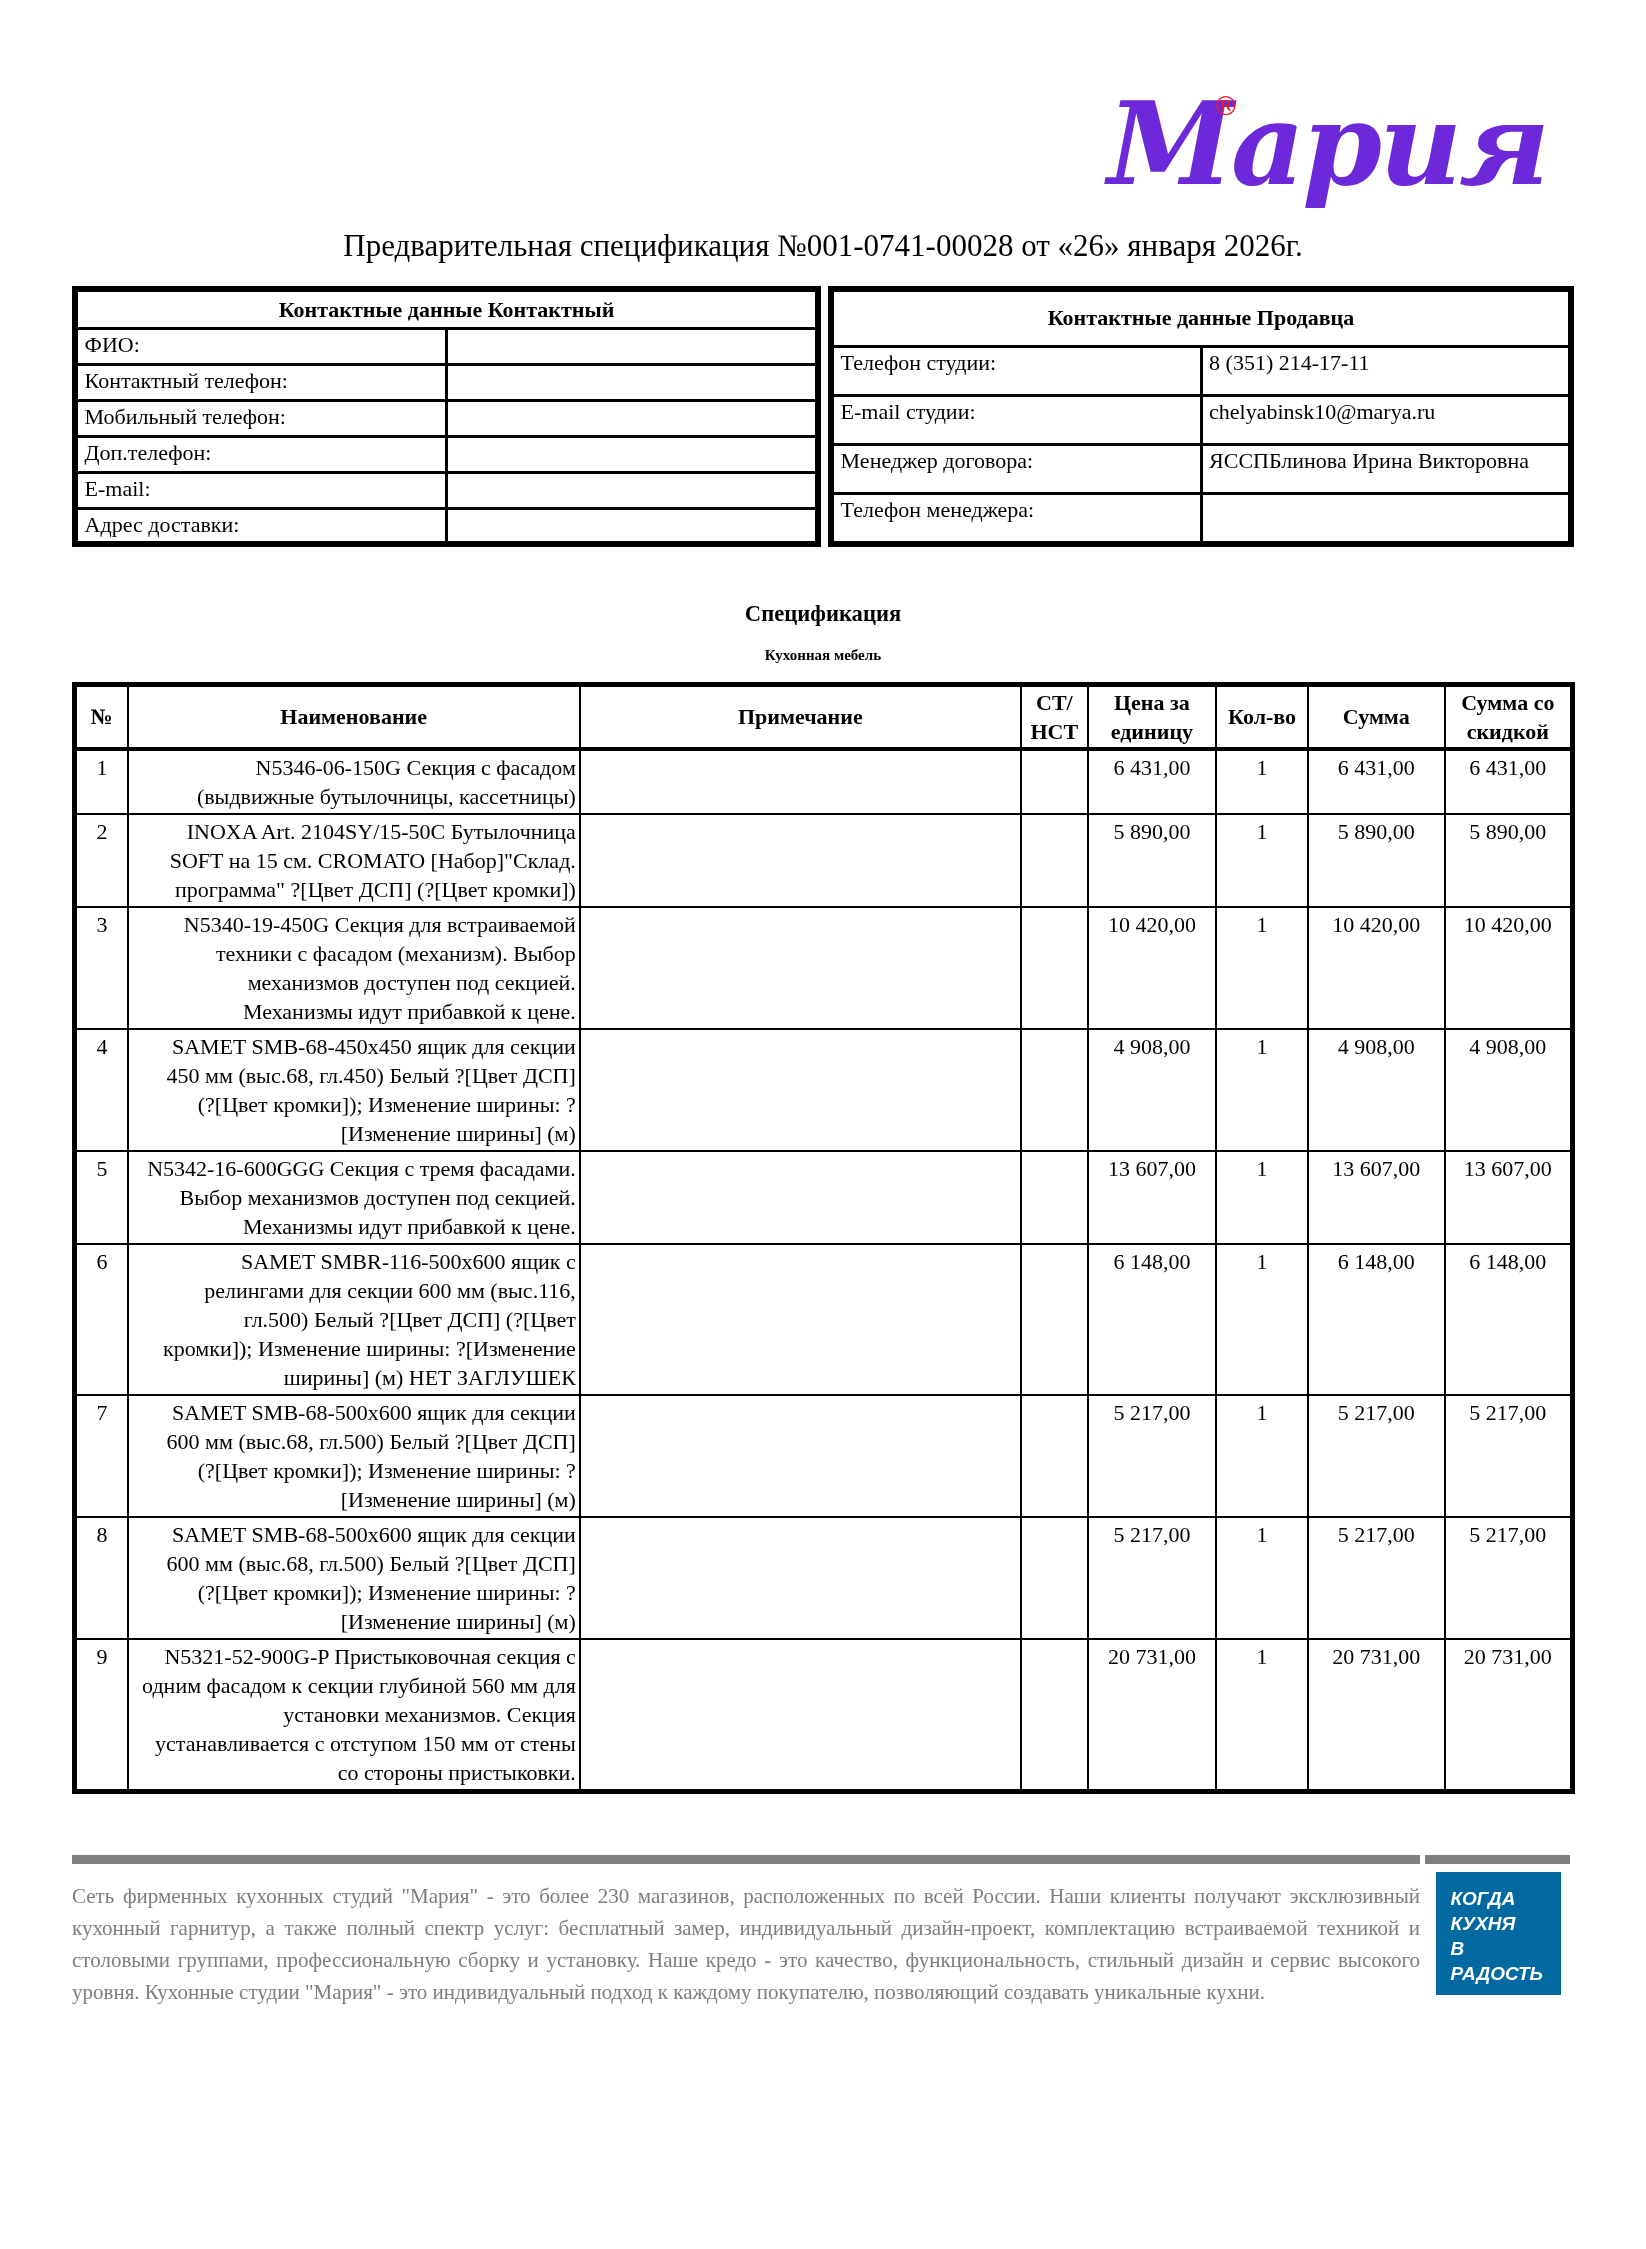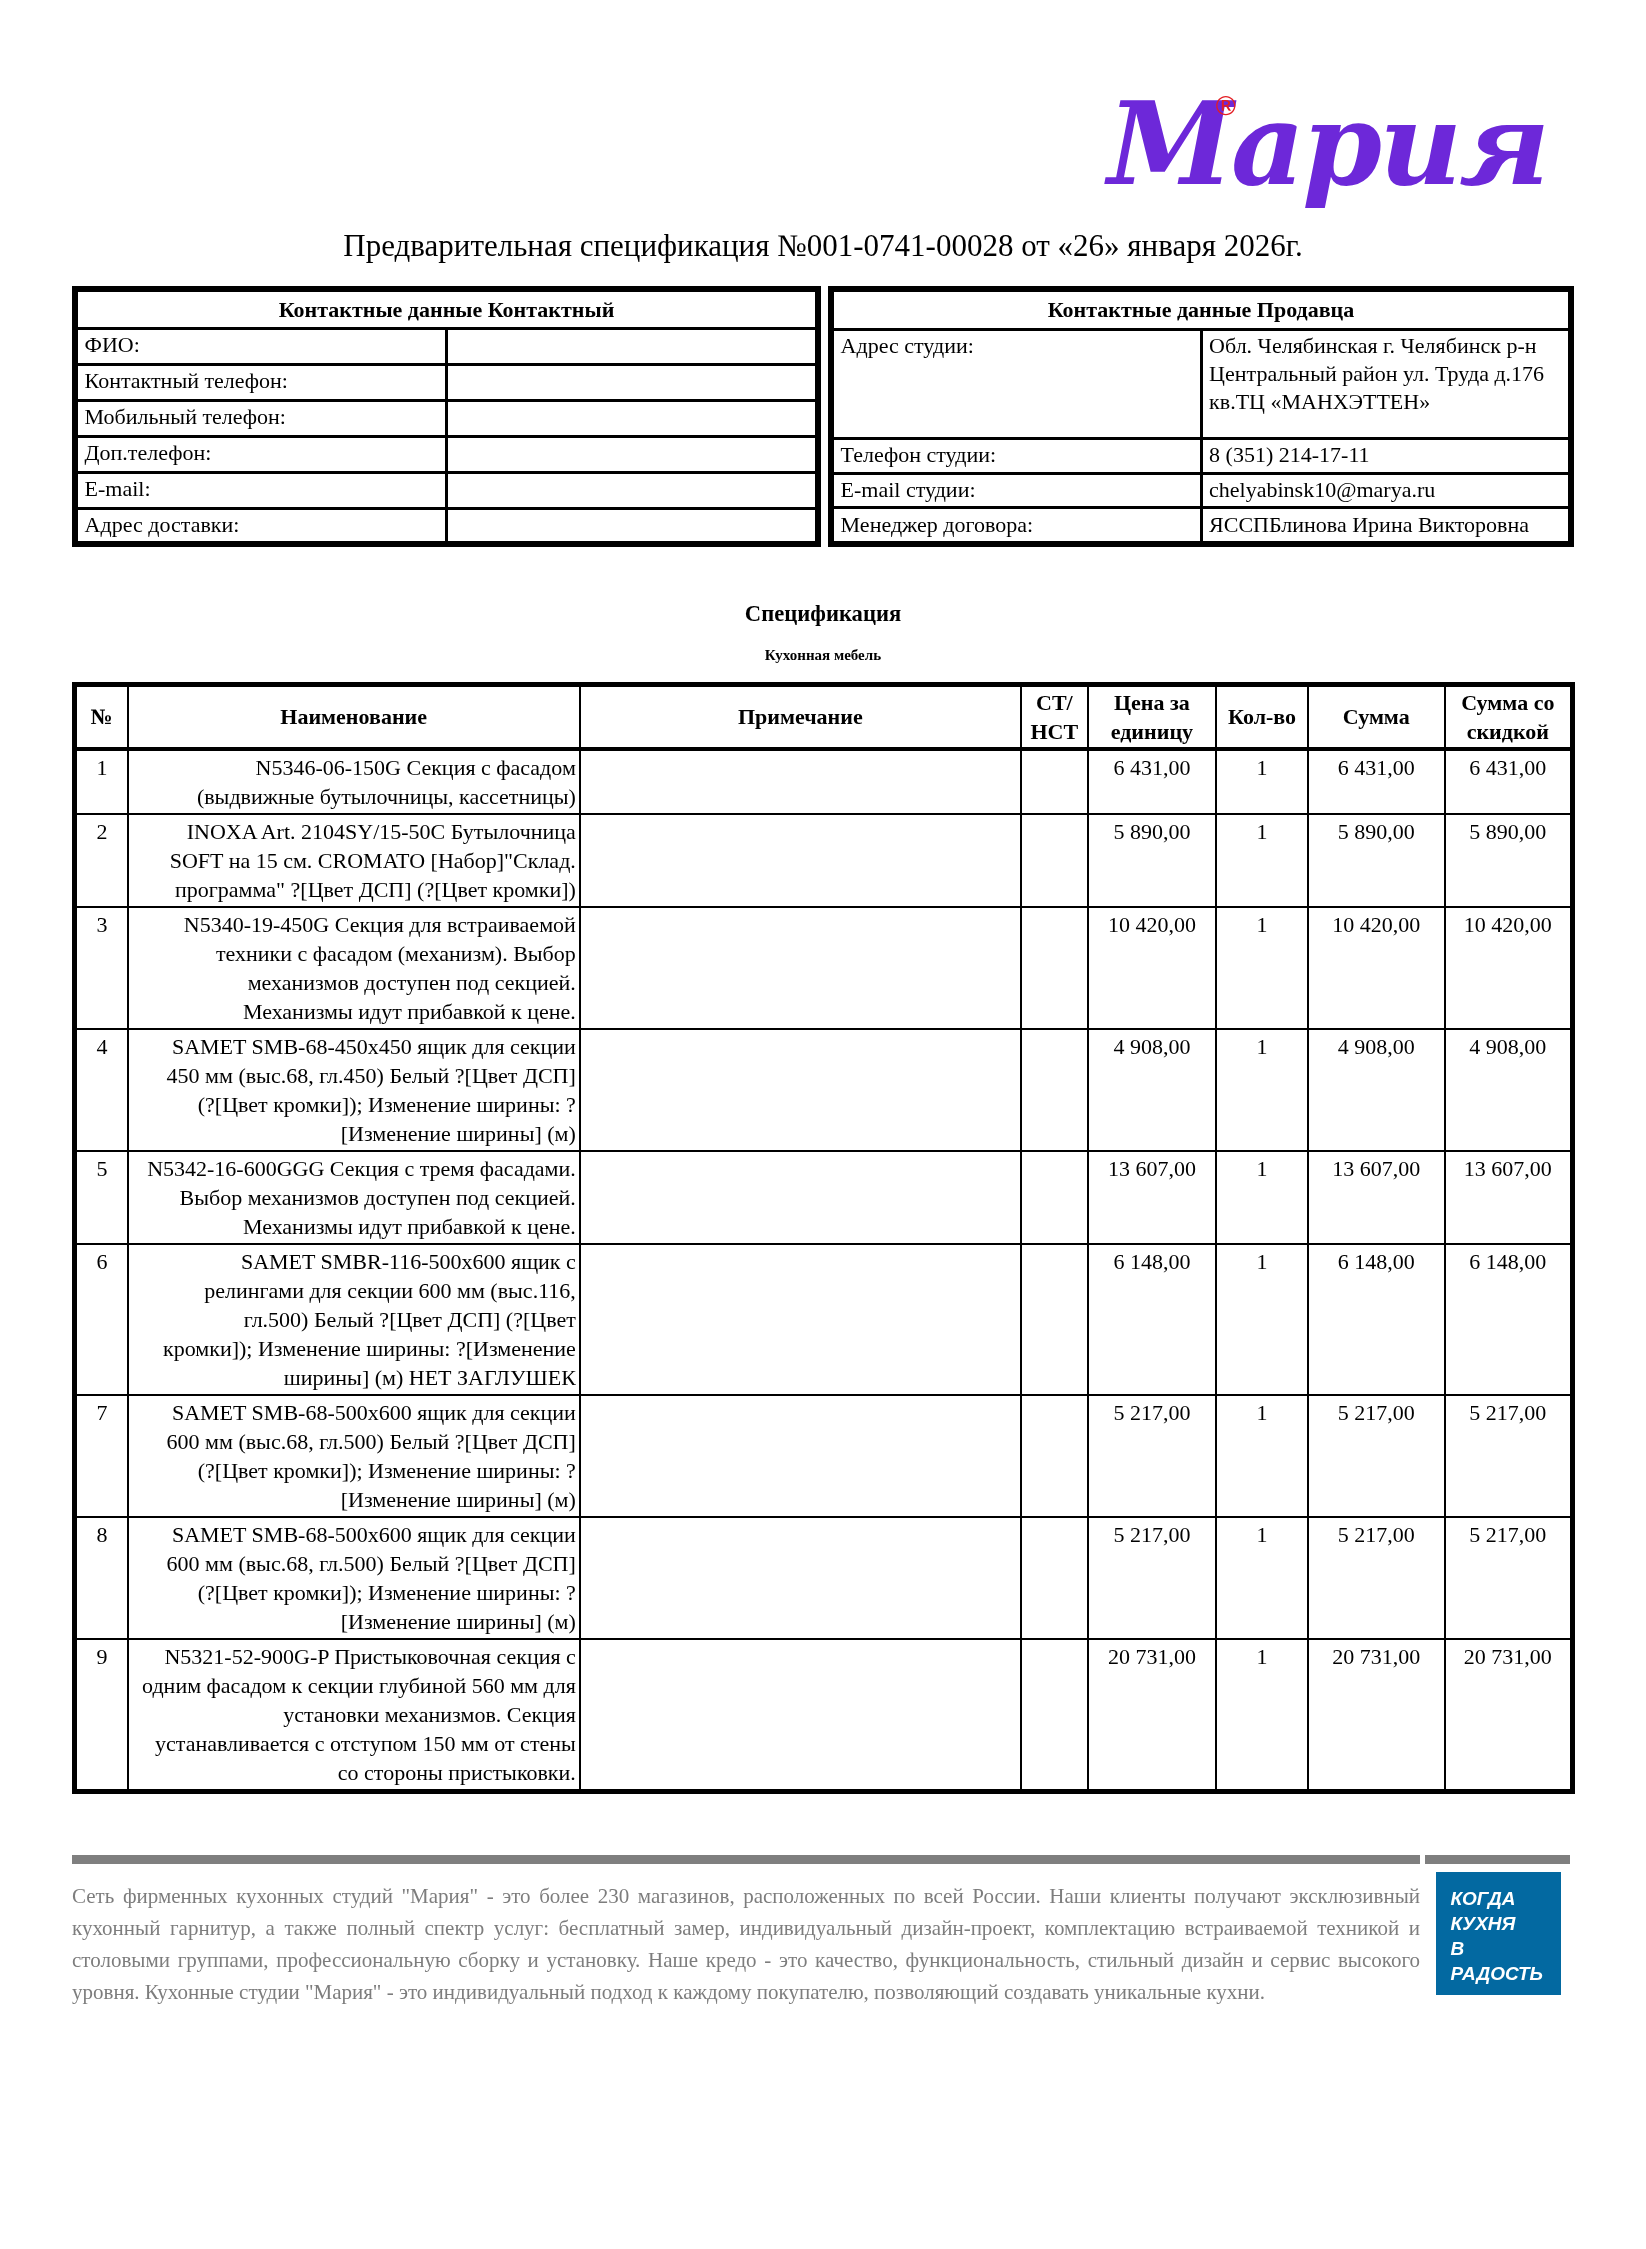--- a/index.html
+++ b/index.html
@@ -146,35 +146,35 @@
         <td class="val"></td>
       </tr>
     </tbody>
       </table>
 
     <table class="contact seller">
       <tbody>
           <tr>
         <th colspan="2">Контактные данные Продавца</th>
       </tr>
-      <tr class="tall">
-        <td class="lbl">Адрес студии:</td>
-        <td class="val">Обл. Челябинская г. Челябинск р-н Центральный район ул. Труда д.176 кв.ТЦ  «МАНХЭТТЕН»</td>
-      </tr>
       <tr>
         <td class="lbl">Телефон студии:</td>
         <td class="val">8 (351) 214-17-11</td>
       </tr>
       <tr>
         <td class="lbl">E-mail студии:</td>
         <td class="val">chelyabinsk10@marya.ru</td>
       </tr>
       <tr>
         <td class="lbl">Менеджер договора:</td>
         <td class="val">ЯССПБлинова Ирина Викторовна</td>
+      </tr>
+      <tr>
+        <td class="lbl">Телефон менеджера:</td>
+        <td class="val"></td>
       </tr>
     </tbody>
       </table>
 
   </div>
 
   <div class="spec-heading">Спецификация</div>
   <div class="spec-subheading">Кухонная мебель</div>
 
   <table class="spec">

